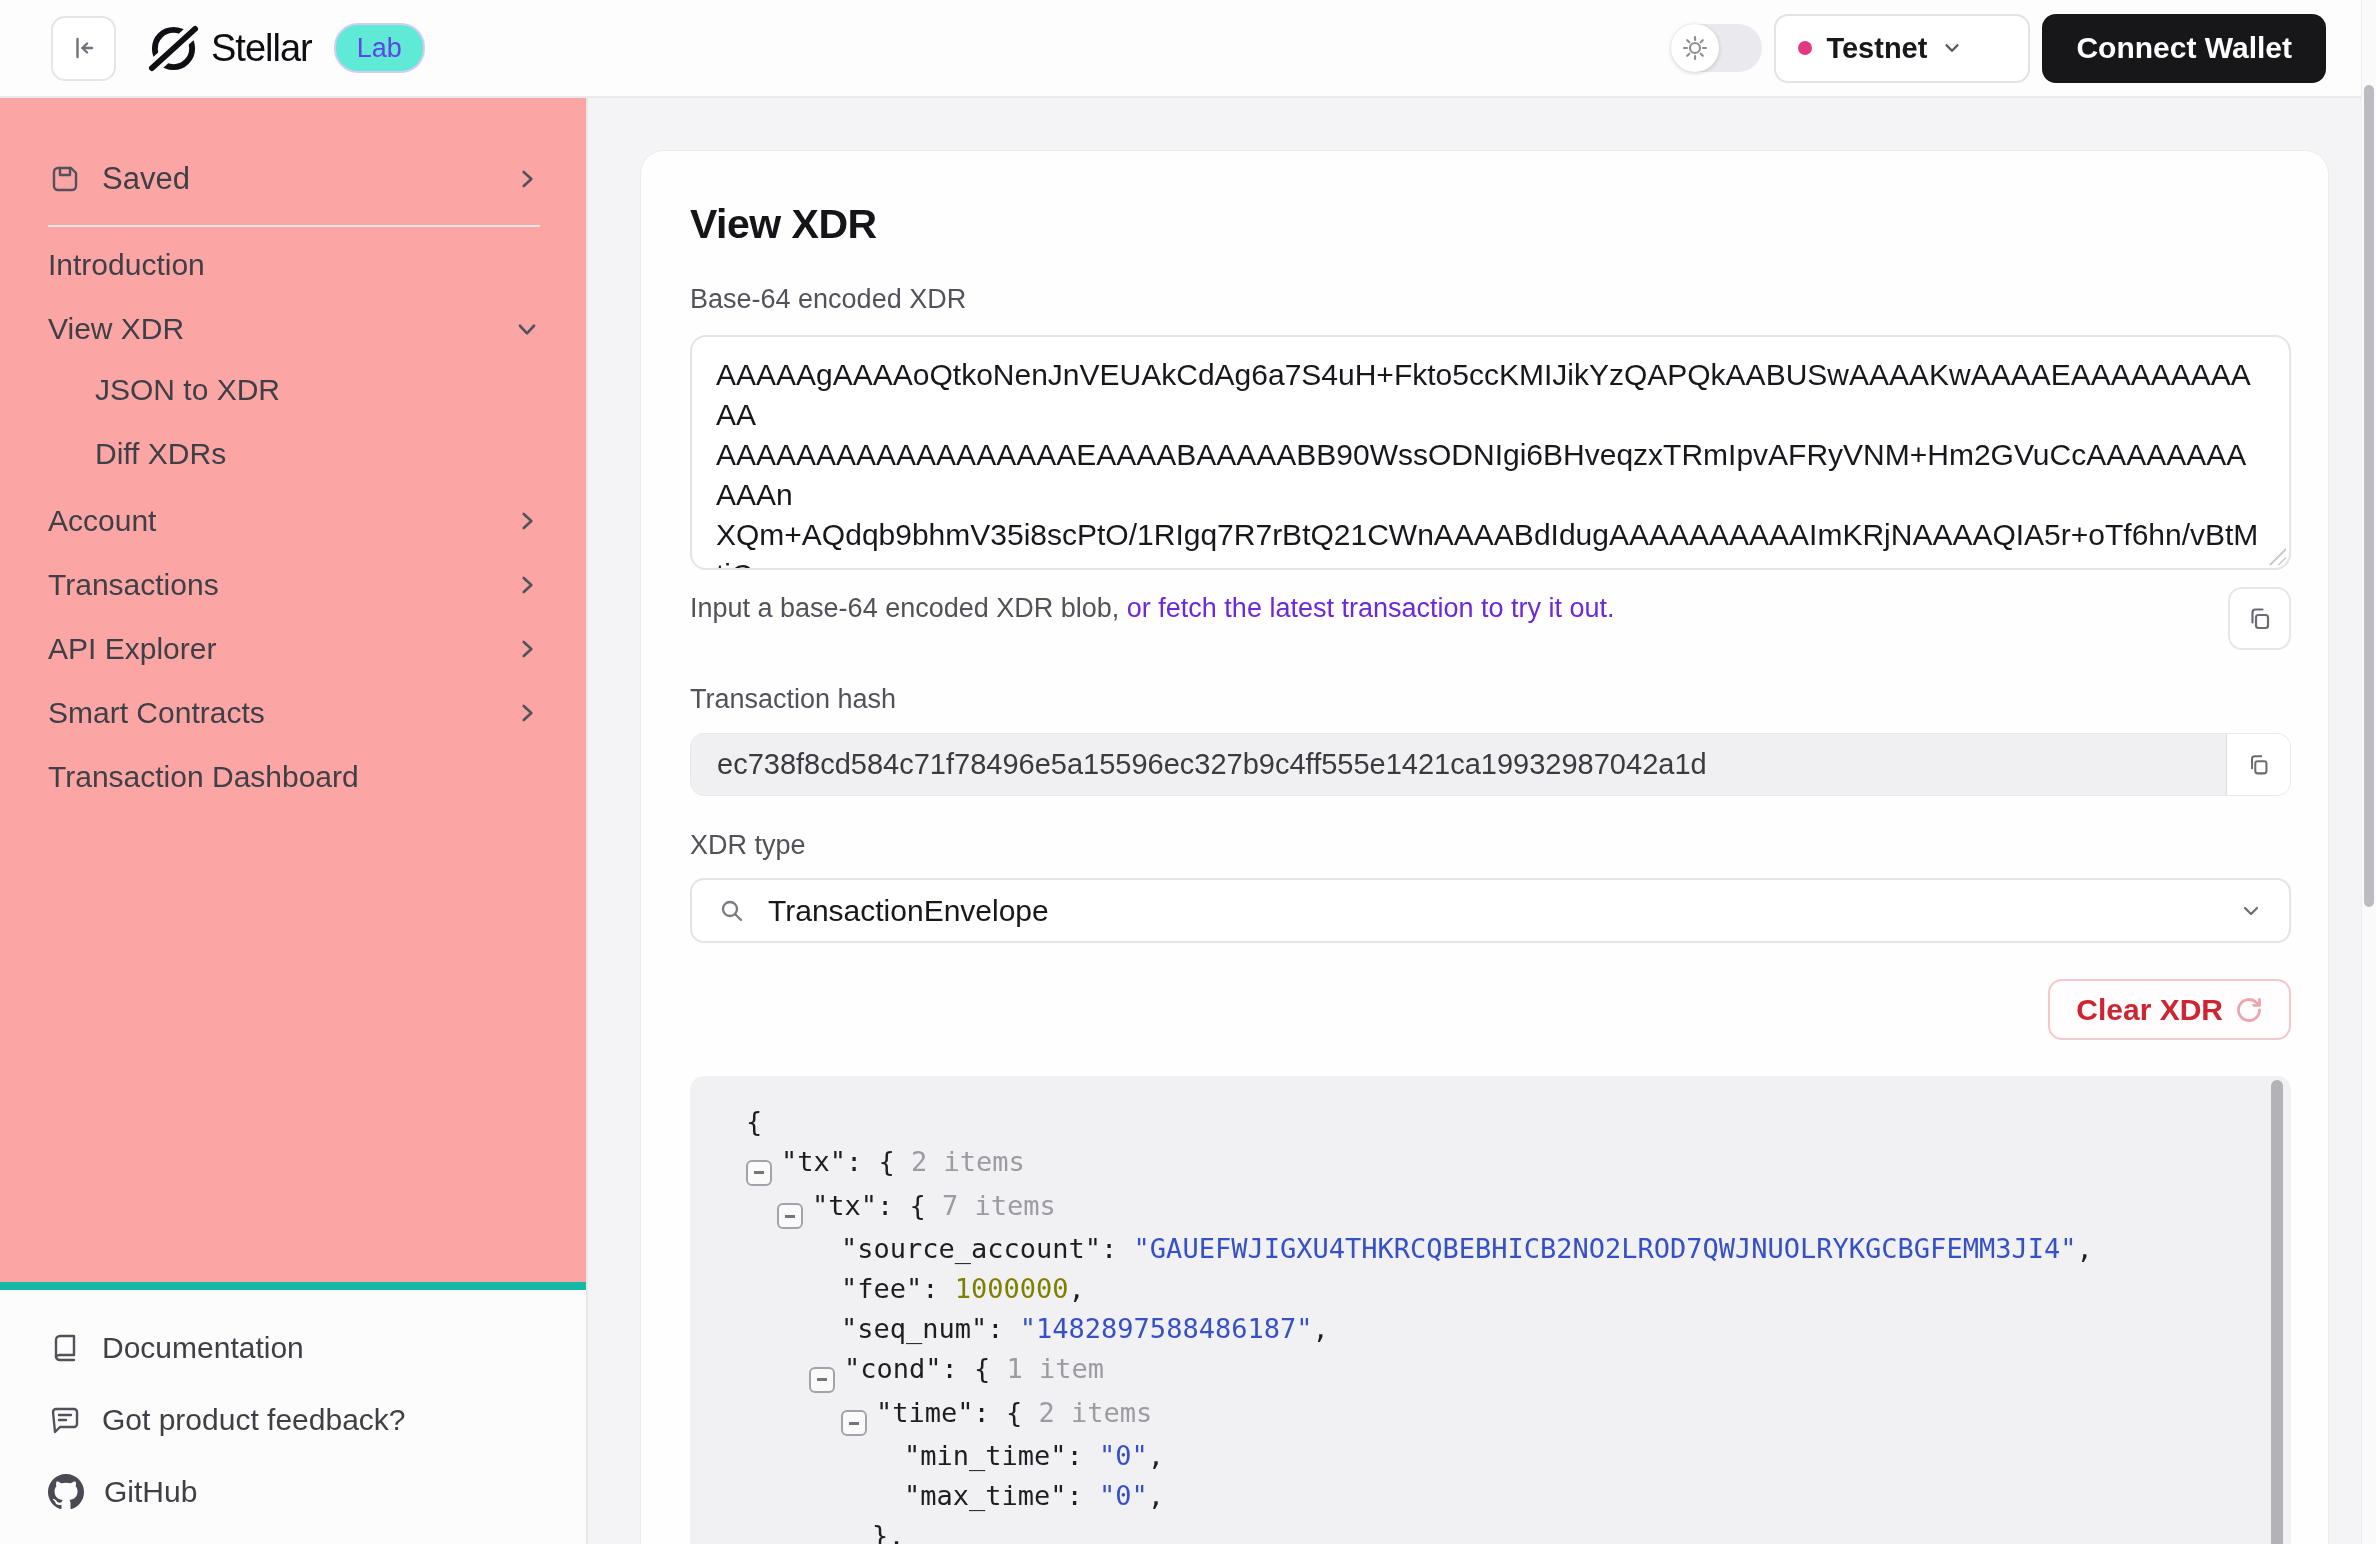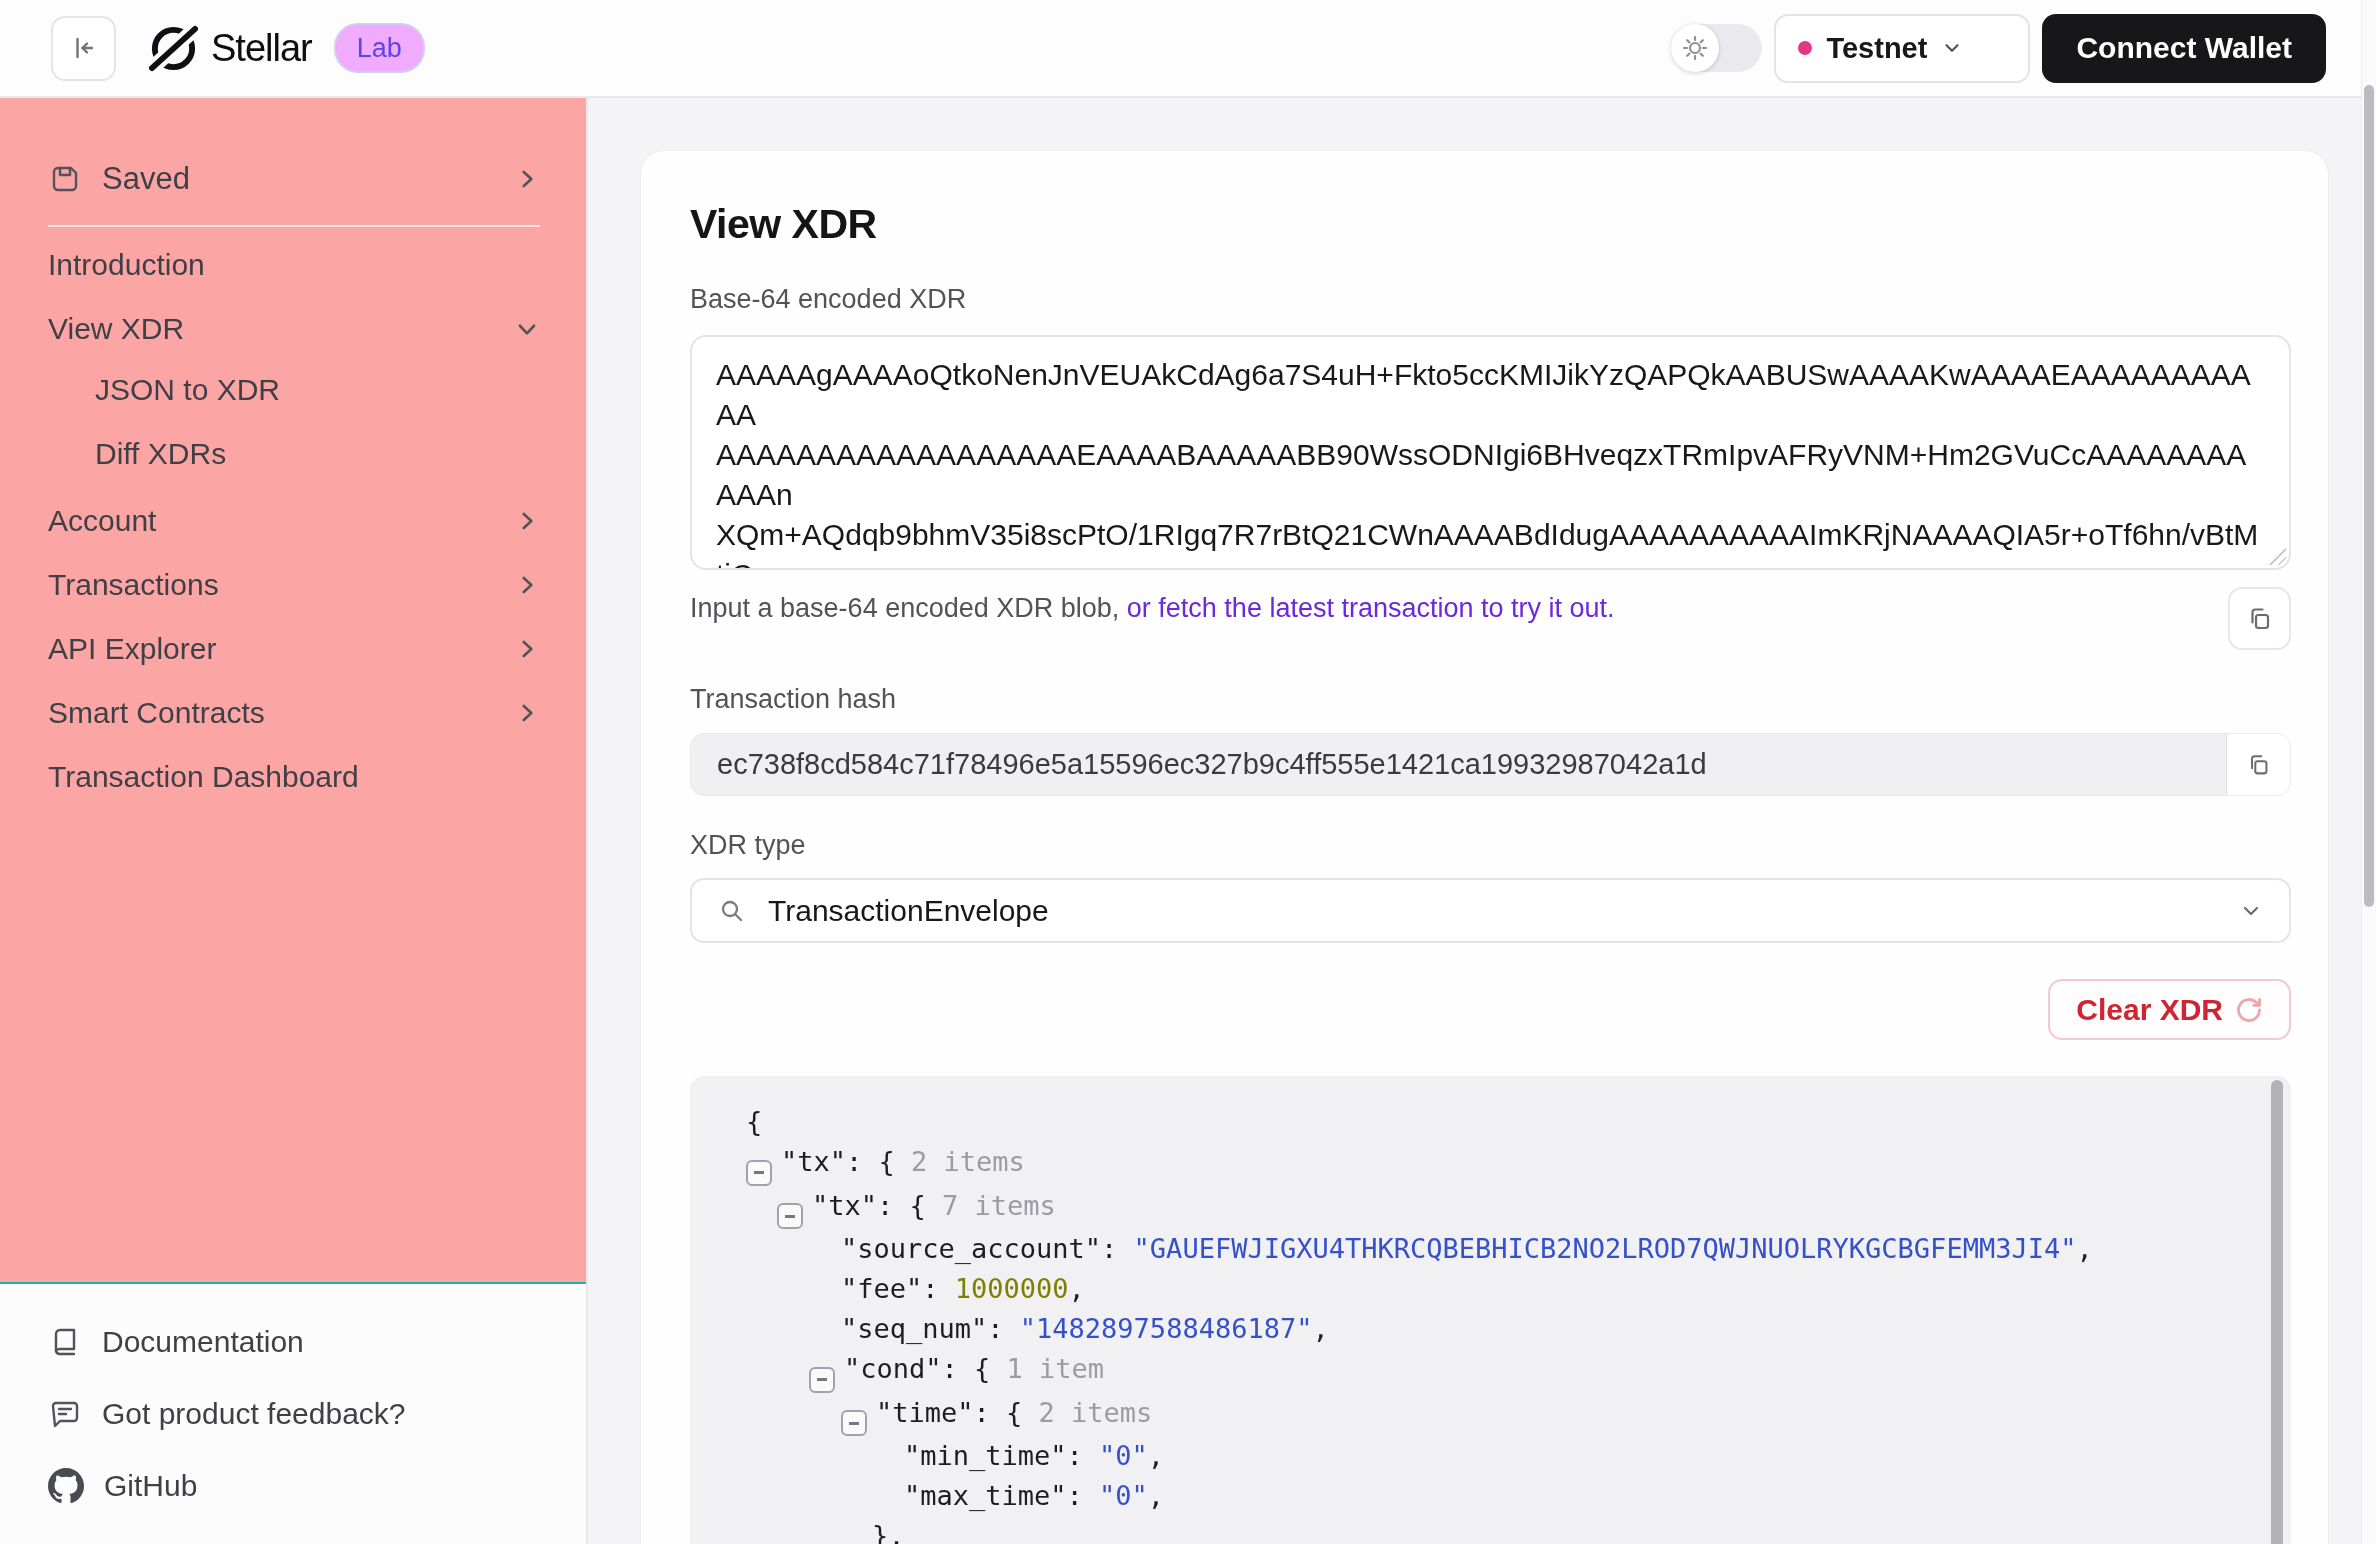--- a/index.html
+++ b/index.html
@@ -12,41 +12,41 @@
     -webkit-font-smoothing:antialiased;
   }
   svg{display:block;}
 
   
   .hdr{position:absolute;top:0;left:0;width:2376px;height:96px;background:#fdfdfe;border-bottom:2px solid #eaeaec;z-index:20;}
   .hdr-inner{display:flex;align-items:center;height:96px;padding:0 50px 0 51px;}
   .collapse-btn{width:61px;height:61px;border:2px solid #e5e5e8;border-radius:14px;background:#fff;display:flex;align-items:center;justify-content:center;cursor:pointer;}
   .logo-wrap{display:flex;align-items:center;margin-left:32px;}
   .brand-txt{font-size:38px;font-weight:500;letter-spacing:-1px;color:#0e0e12;margin-left:12px;}
-  .lab-badge{margin-left:22px;height:46px;padding:0 21px;border:2px solid #d3cdf6;border-radius:24px;background:#f0abfc;color:#6143e8;font-size:27px;font-weight:500;display:flex;align-items:center;}
+  .lab-badge{margin-left:22px;height:46px;padding:0 21px;border:2px solid #d3cdf6;border-radius:24px;background:#5eead4;color:#6143e8;font-size:27px;font-weight:500;display:flex;align-items:center;}
   .hdr-right{margin-left:auto;display:flex;align-items:center;gap:12px;}
   .theme-toggle{width:91px;height:48px;border-radius:26px;background:#e9e9ee;position:relative;cursor:pointer;}
   .theme-knob{position:absolute;left:0px;top:0px;width:48px;height:48px;border-radius:50%;background:#fff;box-shadow:0 1px 4px rgba(0,0,0,.18);display:flex;align-items:center;justify-content:center;}
   .net-select{height:65px;min-width:208px;background:#fff;border:2px solid #e3e3e7;border-radius:14px;display:flex;align-items:center;padding:0 22px;gap:14px;cursor:pointer;}
   .net-dot{width:14px;height:14px;border-radius:50%;background:#e23a82;}
   .net-label{font-size:29px;font-weight:600;color:#17171c;}
   .connect-btn{height:69px;padding:0 34px;background:#17171a;border-radius:14px;color:#fff;font-size:30px;font-weight:600;display:flex;align-items:center;border:none;cursor:pointer;}
 
   
   .side{position:absolute;top:98px;left:0;width:586px;bottom:0;background:#fca5a5;border-right:2px solid #e8e8ea;z-index:10;}
   .saved-row{position:absolute;top:46px;left:0;right:0;height:69px;display:flex;align-items:center;padding:0 46px 0 48px;cursor:pointer;}
   .saved-row .lbl{font-size:31px;color:#3f3f46;margin-left:20px;}
   .side-divider{position:absolute;top:127px;left:48px;right:46px;height:2px;background:#e7e7ea;}
   .nav{position:absolute;top:135px;left:0;right:0;}
   .nav-slot{height:64px;display:flex;align-items:flex-start;}
   .nav-row{flex:1;display:flex;align-items:center;justify-content:space-between;padding:0 46px 0 48px;font-size:30px;color:#3f3f46;cursor:pointer;height:100%;}
   .nav-pill{flex:1;height:57px;margin:0 46px 0 63px;border-radius:12px;display:flex;align-items:center;padding-left:32px;font-size:30px;color:#3f3f46;cursor:pointer;}
   .nav-pill.active{background:#ebe6fc;color:#6143e8;font-weight:500;}
   .chev{width:26px;height:26px;stroke:#52525b;stroke-width:2.4;fill:none;stroke-linecap:round;stroke-linejoin:round;}
-  .side-footer{position:absolute;left:0;right:0;top:1184px;bottom:0;border-top:2px solid #14b8a6;background:#fcfcfd;padding-top:22px;}
+  .side-footer{position:absolute;left:0;right:0;top:1184px;bottom:0;border-top:8px solid #14b8a6;background:#fcfcfd;padding-top:22px;}
   .foot-row{height:72px;display:flex;align-items:center;padding:0 48px;cursor:pointer;}
   .foot-row .lbl{font-size:30px;color:#3f3f46;margin-left:20px;}
 
   
   .card{position:absolute;left:640px;top:150px;width:1689px;height:1485px;background:#fefefe;border:1px solid #ececef;border-radius:24px;box-sizing:border-box;}
   .page-title{position:absolute;top:50px;left:49px;font-size:41px;font-weight:700;letter-spacing:-0.5px;color:#141419;}
   .field-label{position:absolute;left:49px;font-size:27px;color:#52525b;}
   .xdr-area{position:absolute;left:49px;right:37px;top:184px;height:235px;box-sizing:border-box;border:2px solid #e4e4e8;border-radius:16px;background:#fff;padding:18px 24px;font-family:"Liberation Sans",sans-serif;font-size:30px;line-height:40px;color:#17171c;resize:none;outline:none;overflow:hidden;white-space:pre-wrap;word-break:break-all;}
   .resize-grip{position:absolute;right:42px;top:394px;width:20px;height:20px;pointer-events:none;background:repeating-linear-gradient(135deg,transparent 0 4px,#c7c7cc 4px 6px);clip-path:polygon(100% 0,100% 100%,0 100%);opacity:.9;}
   .hint-row{position:absolute;left:49px;top:442px;font-size:27px;color:#52525b;}

